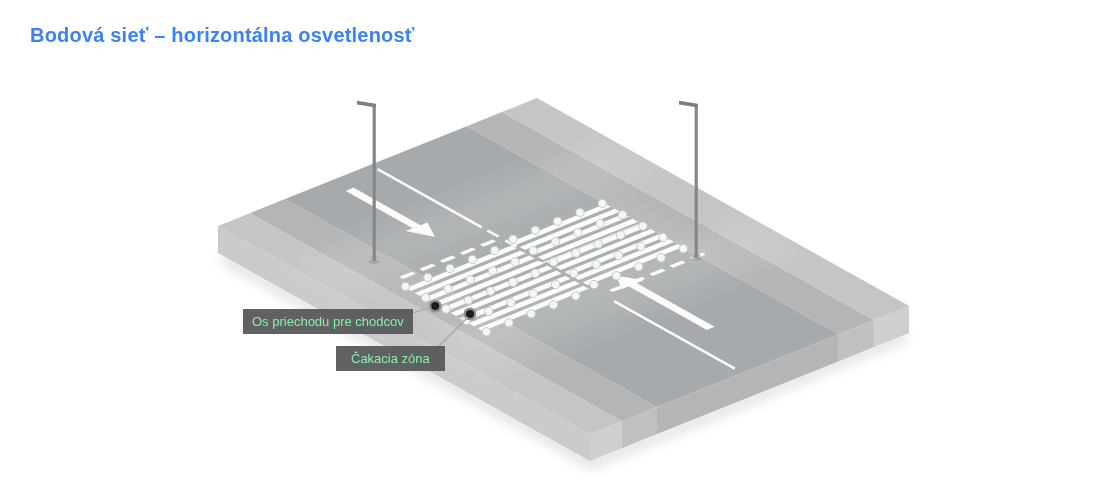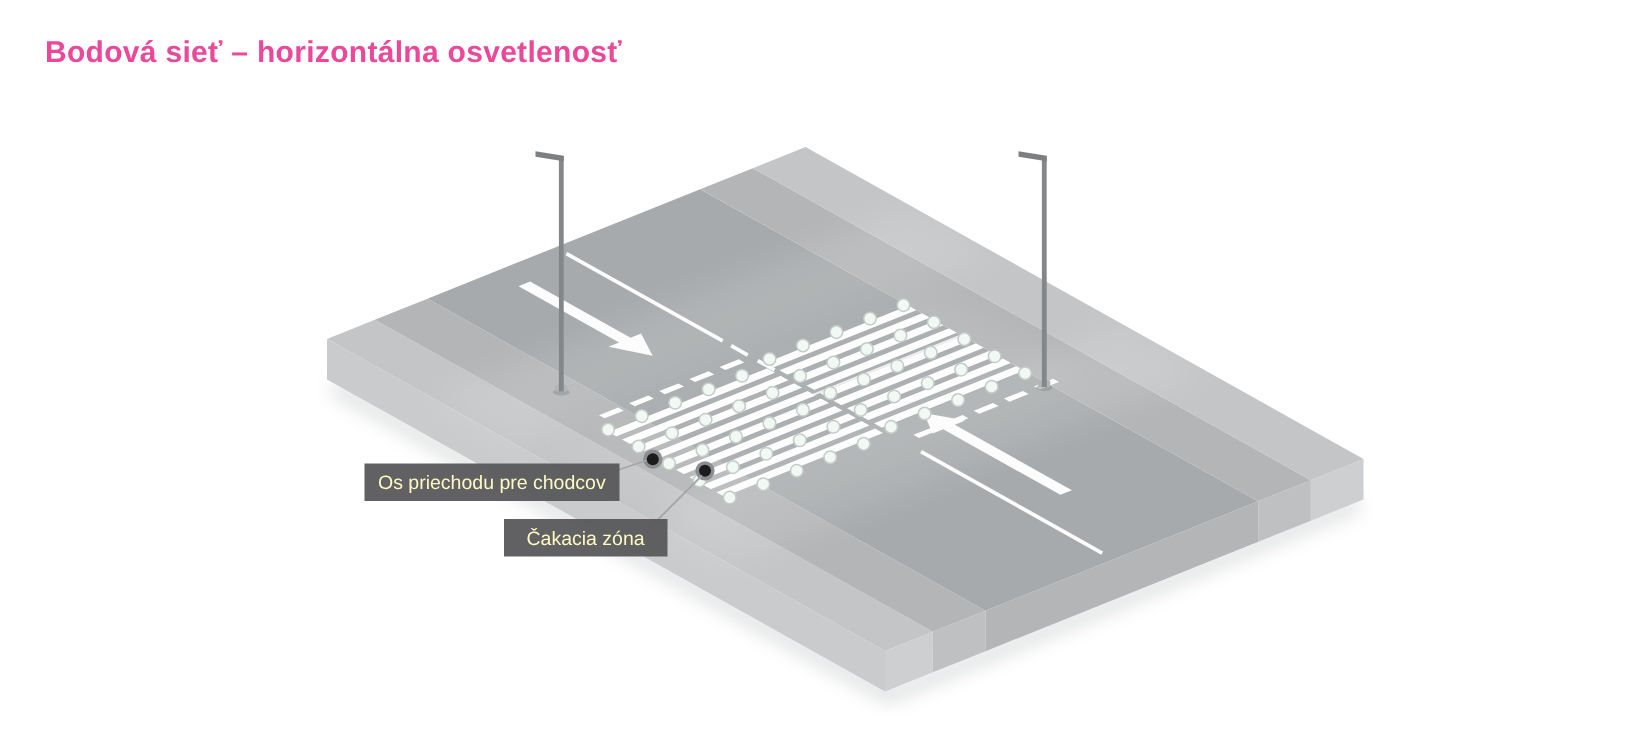--- a/index.html
+++ b/index.html
@@ -1,22 +1,22 @@
 <!DOCTYPE html>
 <html><head>
 <meta charset="utf-8">
 <style>
   html,body{margin:0;padding:0;background:#ffffff;}
   #stage{position:relative;width:1100px;height:491px;background:#ffffff;overflow:hidden;
          font-family:"Liberation Sans", sans-serif;}
   #iso{position:absolute;left:0;top:0;}
   .page-title{position:absolute;left:30px;top:24px;font-size:20px;font-weight:700;
-              color:#ec4899;letter-spacing:.2px;}
+              color:#3b82f6;letter-spacing:.2px;}
   .callout{position:absolute;height:25px;line-height:25px;font-size:13px;
-           color:#fef9c3;background:rgba(88,89,91,.95);padding:0 9px;white-space:nowrap;}
+           color:#86efac;background:rgba(88,89,91,.95);padding:0 9px;white-space:nowrap;}
   .callout.center{text-align:center;margin-left:19px;}
   #callout-axis{left:243px;top:309px;}
   #callout-wait{left:317px;top:346px;padding:0 15px;}
 </style>
 </head>
 <body>
 
 <div id="stage">
 
   <svg id="iso" width="1100" height="491" viewBox="0 0 1100 491">

